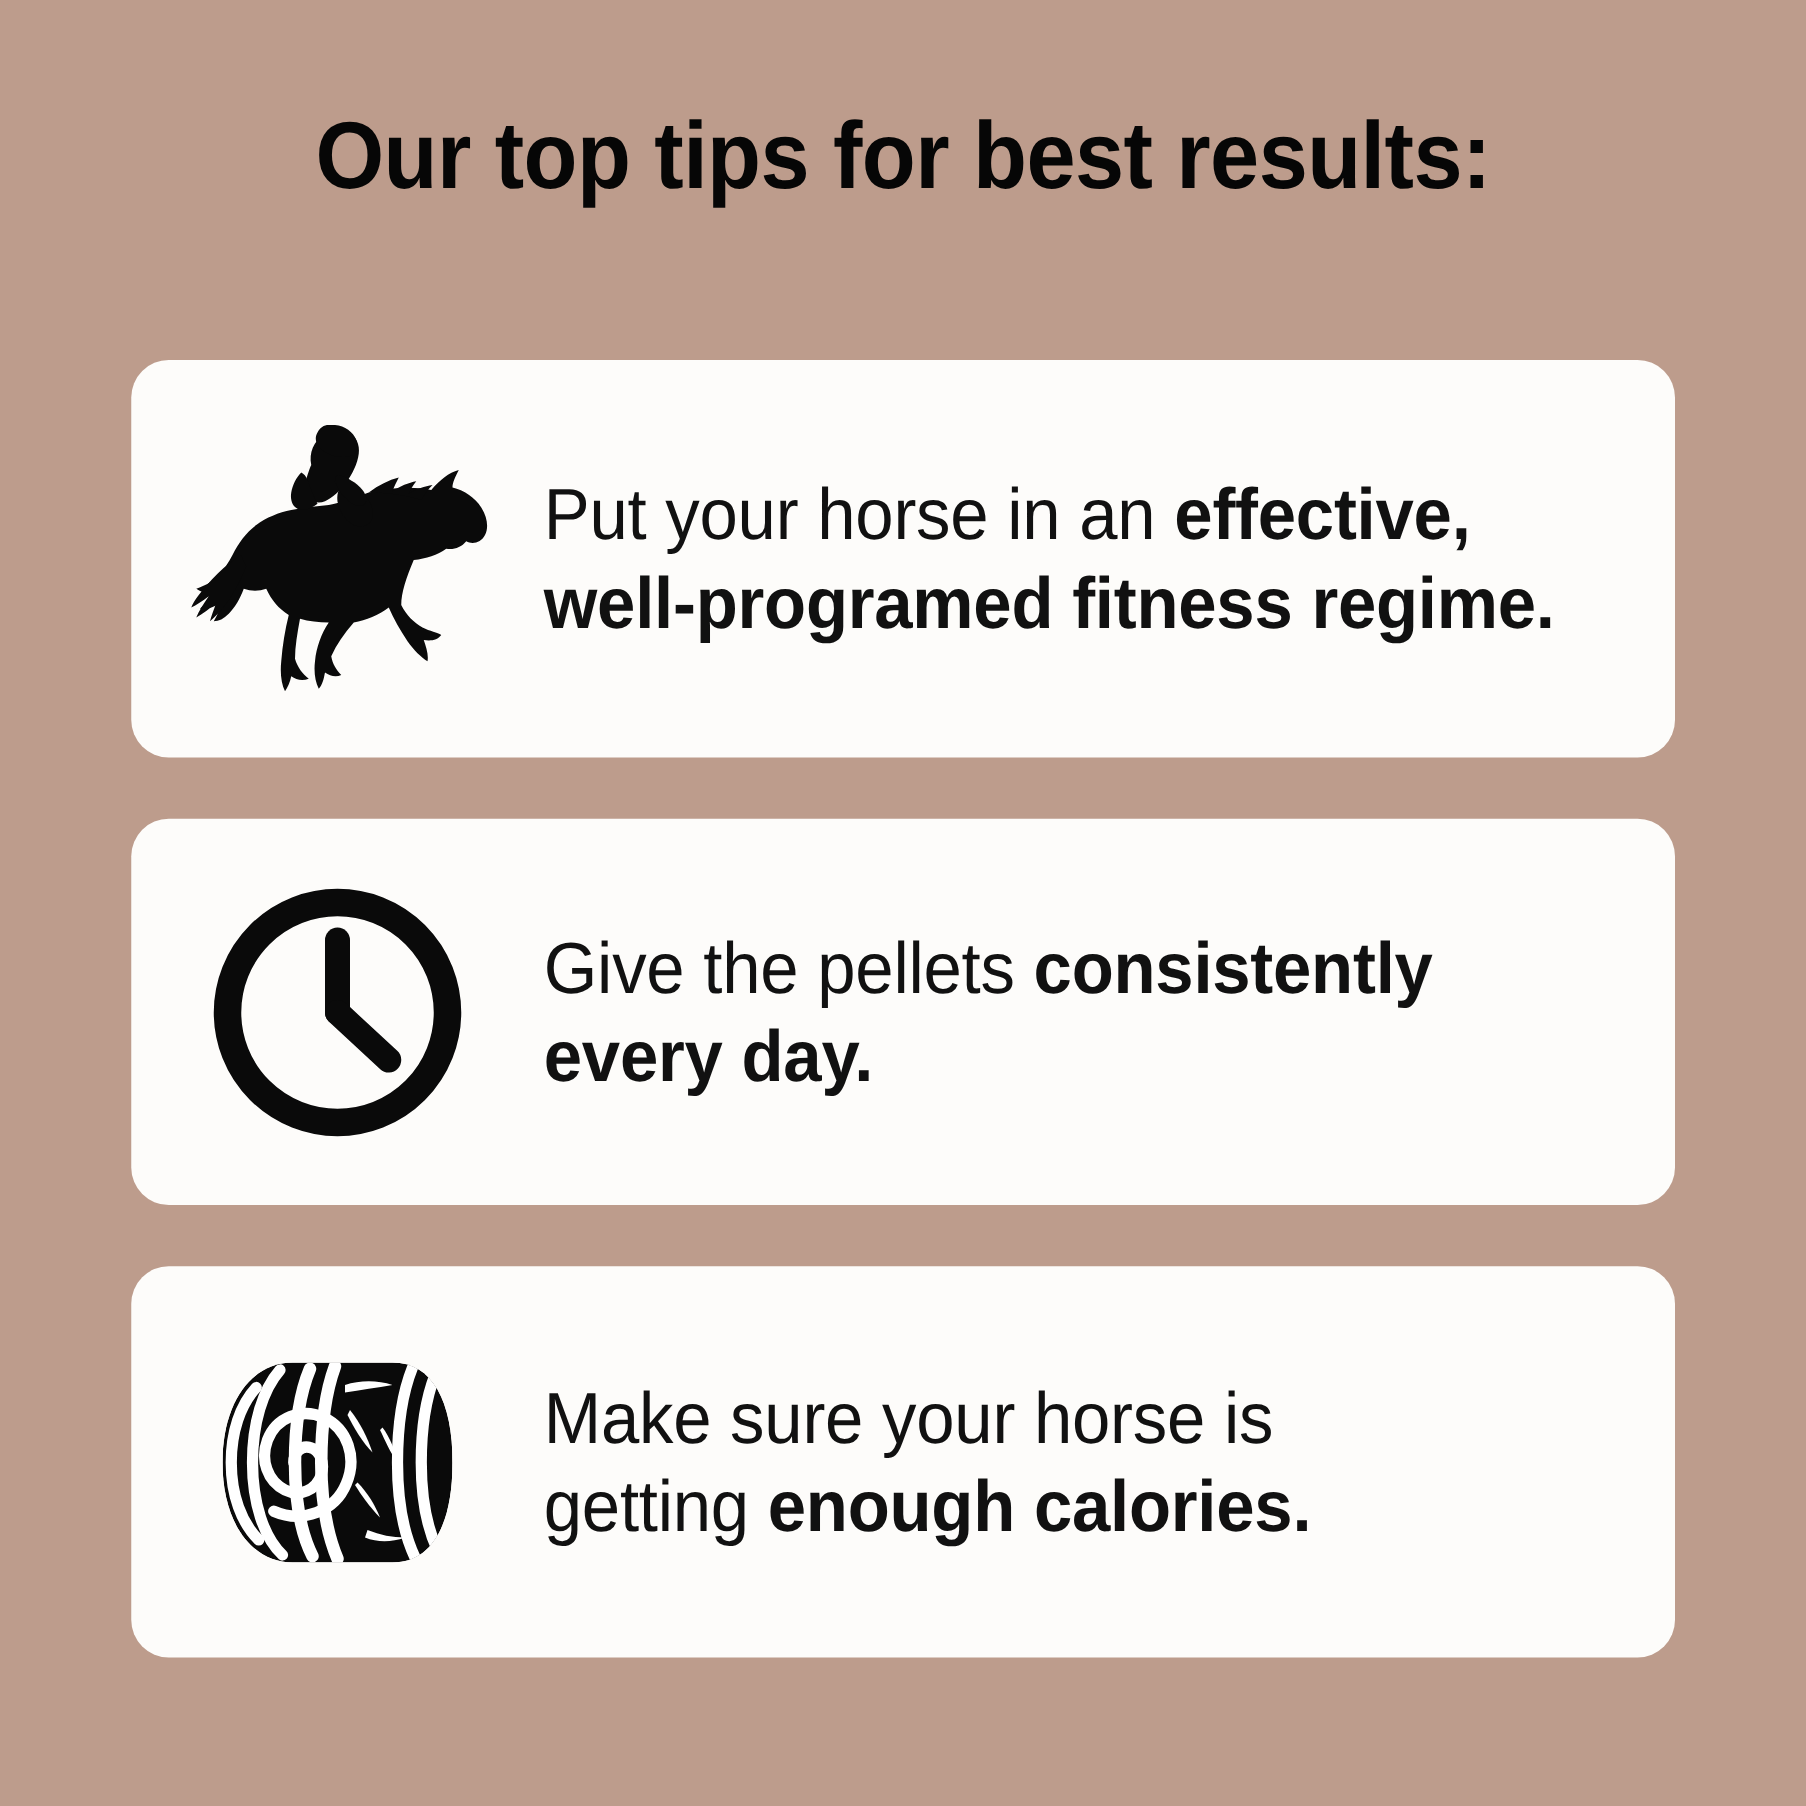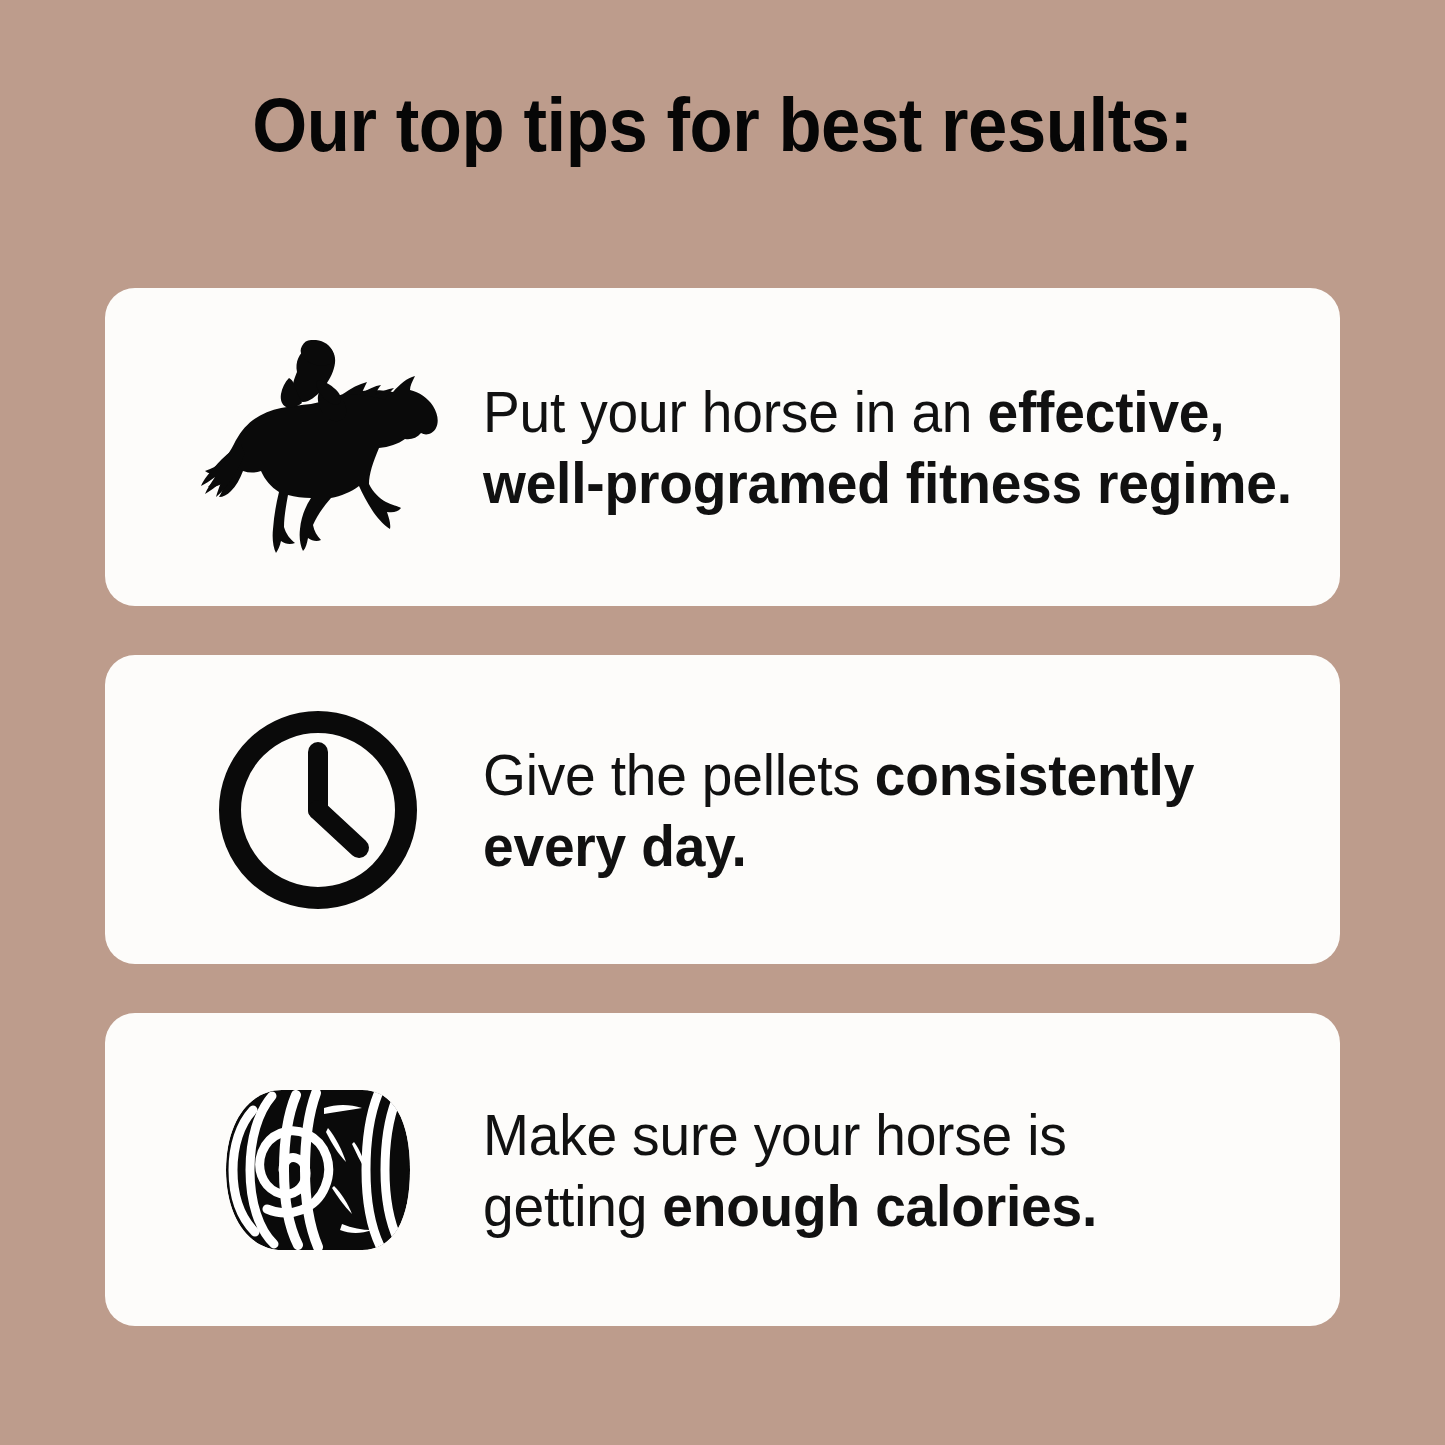--- a/index.html
+++ b/index.html
@@ -43,21 +43,20 @@
   .card {
     position: absolute;
     left: 105px;
     width: 1235px;
     background: #fdfcfa;
     border-radius: 30px;
     display: flex;
     flex-direction: row;
     align-items: center;
     box-sizing: border-box;
-    padding-left: 48px;
   }
   .card-1 { top: 288px;  height: 318px; }
   .card-2 { top: 655px;  height: 309px; }
   .card-3 { top: 1013px; height: 313px; }
 
   .icon-slot {
     flex: 0 0 auto;
     width: 330px;
     display: flex;
     align-items: center;

